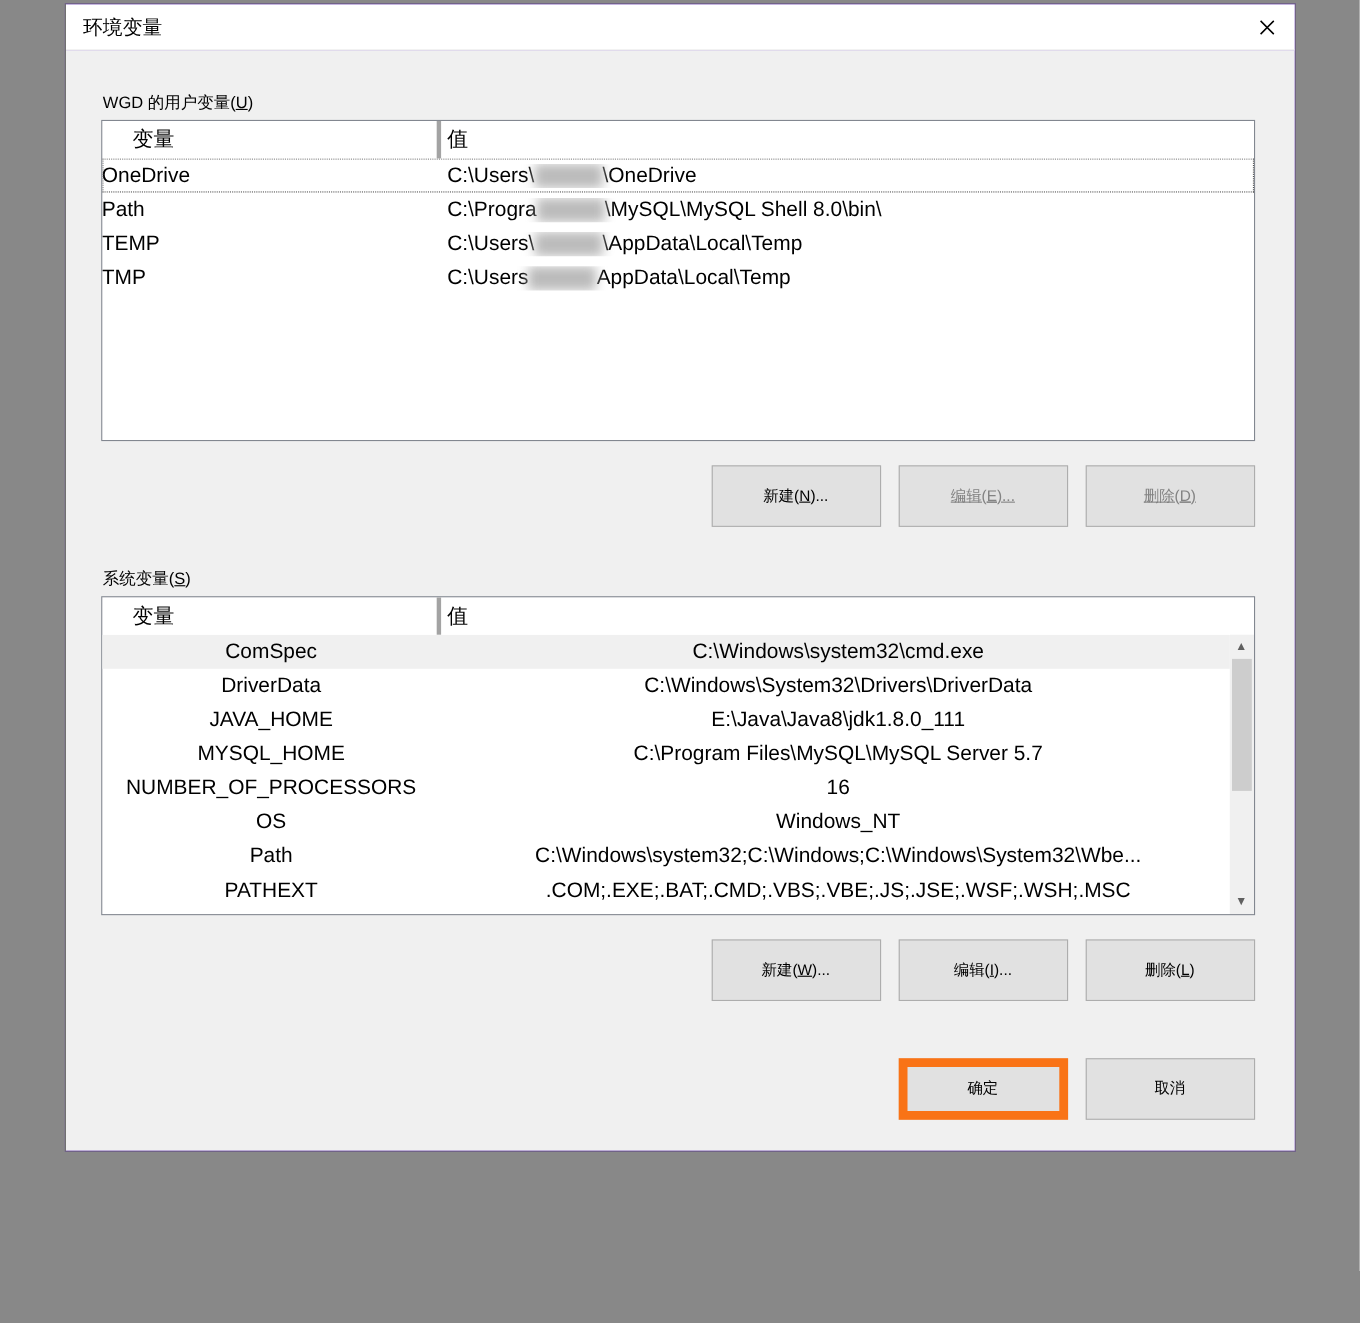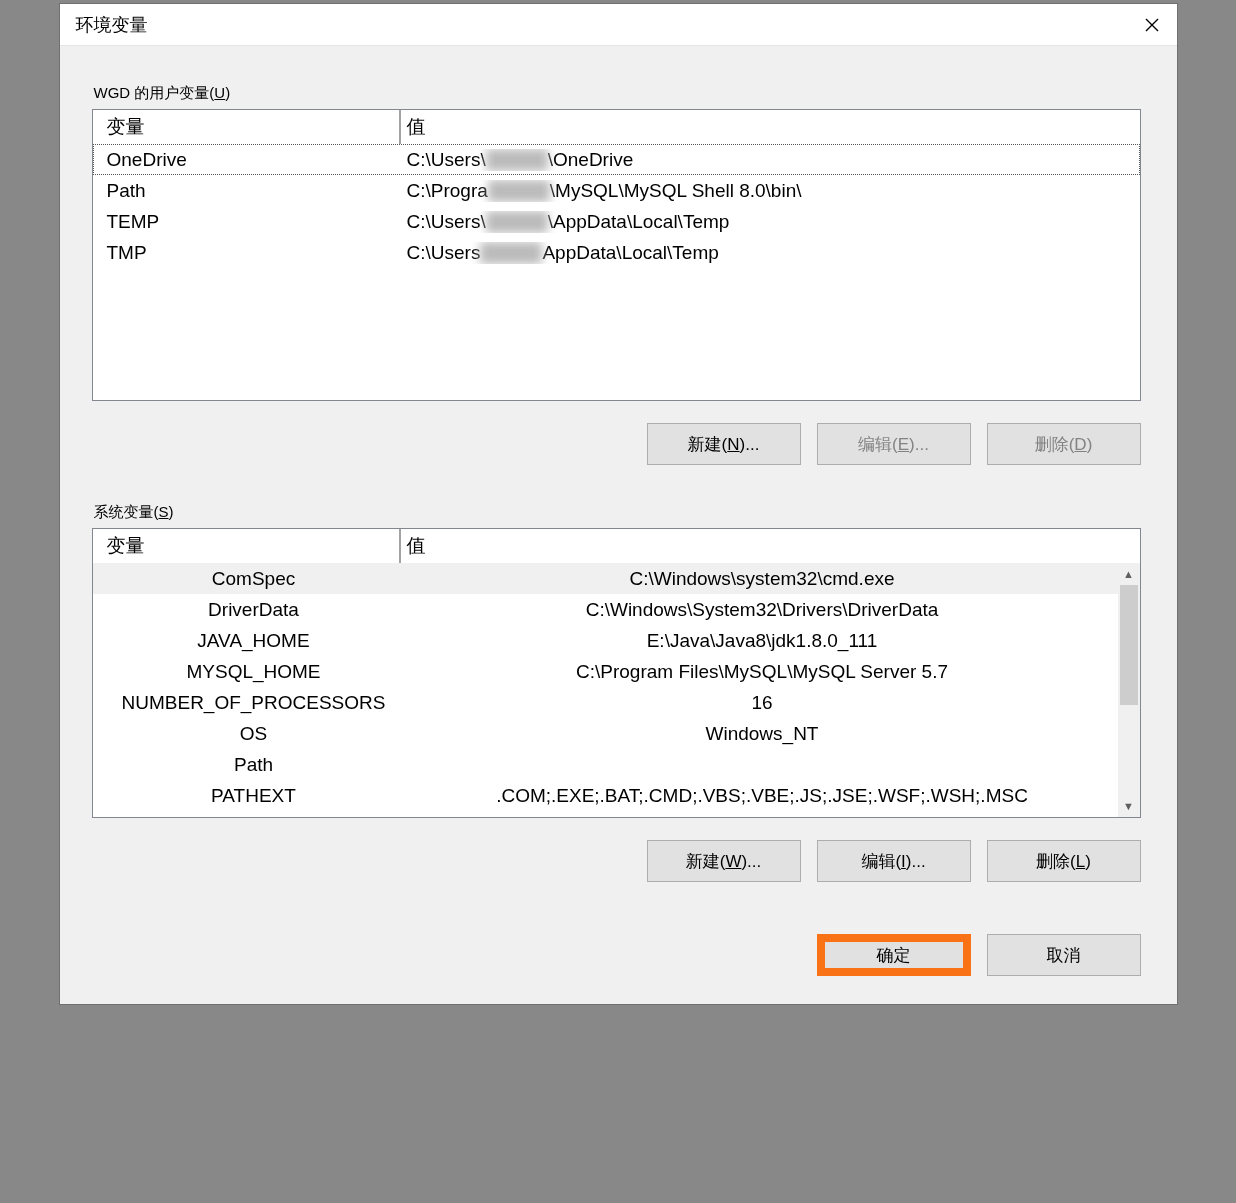--- a/index.html
+++ b/index.html
@@ -78,22 +78,22 @@
     .table-header {
       display: flex;
       height: 34px;
       align-items: center;
       font-size: 19px;
       color: #000;
     }
     
     .table-header .col-var {
       width: 308px;
-      padding-left: 14px;
-      border-right: 2px solid #a3a3a3;
+      padding-left: 28px;
+      border-right: 4px solid #a3a3a3;
       height: 100%;
       display: flex;
       align-items: center;
     }
     
     .table-header .col-val {
       flex: 1;
       padding-left: 6px;
       height: 100%;
       display: flex;
@@ -118,21 +118,20 @@
       outline: 1px dotted #555;
       outline-offset: -1px;
     }
     
     .table-row.highlighted {
       background: #f0f0f0;
     }
     
     .table-row .col-var {
       width: 308px;
-      padding-left: 14px;
       white-space: nowrap;
       overflow: hidden;
     }
     
     .table-row .col-val {
       flex: 1;
       padding-left: 6px;
       white-space: nowrap;
       overflow: hidden;
       position: relative;
@@ -186,31 +185,32 @@
       margin-bottom: 0;
     }
     
     .button-row.dialog-actions {
       margin-top: 52px;
       margin-bottom: 0;
     }
     
     .btn {
       width: 154px;
-      height: 42px;
-      font-size: 17px;
+      height: 56px;
+      font-size: 14px;
       background: #e1e1e1;
       border: 1px solid #adadad;
       cursor: pointer;
       color: #000;
     }
     
     .btn:disabled {
       color: #838383;
       cursor: default;
+      text-decoration: underline;
     }
     
     .btn.primary {
       border: 8px solid #f97316;
     }
     
     .btn .underline {
       text-decoration: underline;
     }
   </style>
@@ -299,20 +299,21 @@
           <div class="table-row">
             <div class="col-var">NUMBER_OF_PROCESSORS</div>
             <div class="col-val">16</div>
           </div>
           <div class="table-row">
             <div class="col-var">OS</div>
             <div class="col-val">Windows_NT</div>
           </div>
           <div class="table-row">
             <div class="col-var">Path</div>
+            <div class="col-val">C:\Windows\system32;C:\Windows;C:\Windows\System32\Wbe...</div>
           </div>
           <div class="table-row">
             <div class="col-var">PATHEXT</div>
             <div class="col-val">.COM;.EXE;.BAT;.CMD;.VBS;.VBE;.JS;.JSE;.WSF;.WSH;.MSC</div>
           </div>
         </div>
       <div class="scrollbar-track">
         <div class="scrollbar-arrow">▲</div>
         <div class="scrollbar-thumb"></div>
         <div style="flex:1"></div>

